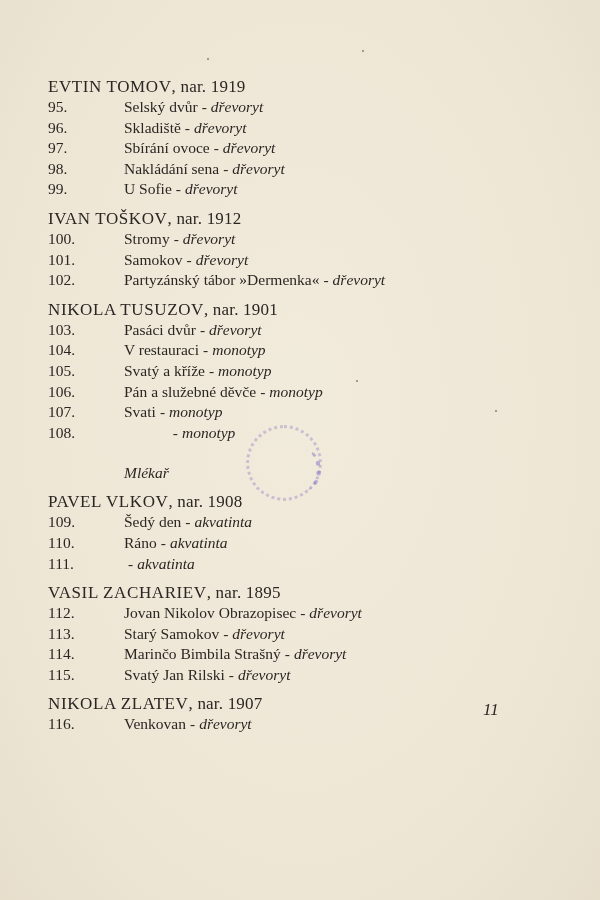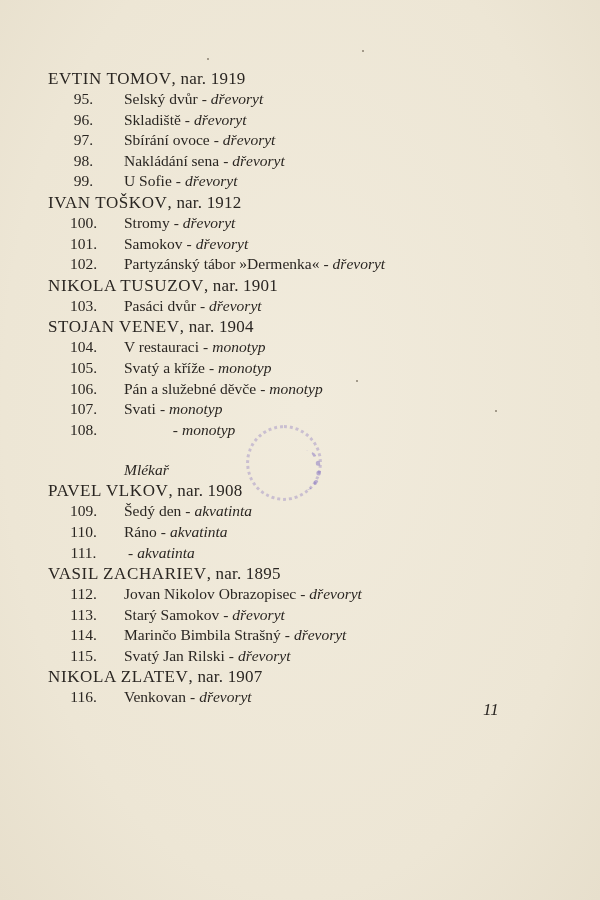--- a/index.html
+++ b/index.html
@@ -13,28 +13,28 @@
   }
   .page {
     position: absolute; left: 0; top: 0; width: 600px; height: 900px;
     background: radial-gradient(ellipse at 50% 45%, #f1ebdc 0%, #ede6d5 70%, #e7dfcc 100%);
   }
   .list { position: absolute; left: 48px; top: 68px; width: 520px; }
   .artist {
     font-size: 17px; line-height: 21px; letter-spacing: 0.2px;
     margin-top: 8px;
   }
-  .artist:first-child { margin-top: 0; }
+  .artist:first-child { margin-top: 8px; }
   .artist .name { letter-spacing: 0.6px; }
   .item {
     font-size: 15.5px; line-height: 20.6px;
     padding-left: 0;
     display: flex;
   }
-  .item .num { width: 71px; text-align: center; padding-right: 5px; flex: none; }
+  .item .num { width: 71px; text-align: left; padding-right: 5px; flex: none; }
   .item .sep { margin: 0 4px; }
   .item .tech { font-style: italic; }
   .item .title.italic { font-style: italic; margin-top: 40px; }
   .pageno {
     position: absolute; left: 483px; top: 700px;
     font-style: italic; font-size: 17px;
   }
   .stamp {
     position: absolute; left: 246px; top: 425px; width: 76px; height: 76px;
     border-radius: 50%;
@@ -117,21 +117,20 @@
       <div>
         <div class="artist"><span class="name">NIKOLA TUSUZOV</span><span>, nar. 1901</span></div>
         <div class="item">
           <span class="num">103.</span>
           <span class="title">Pasáci dvůr</span>
           <span class="sep">-</span>
           <span class="tech">dřevoryt</span>
         </div>
       </div>
       <div>
-        <div class="artist"><span class="name">STOJAN VENEV</span><span>, nar. 1904</span></div>
         <div class="item">
           <span class="num">104.</span>
           <span class="title">V restauraci</span>
           <span class="sep">-</span>
           <span class="tech">monotyp</span>
         </div>
         <div class="item">
           <span class="num">105.</span>
           <span class="title">Svatý a kříže</span>
           <span class="sep">-</span>

